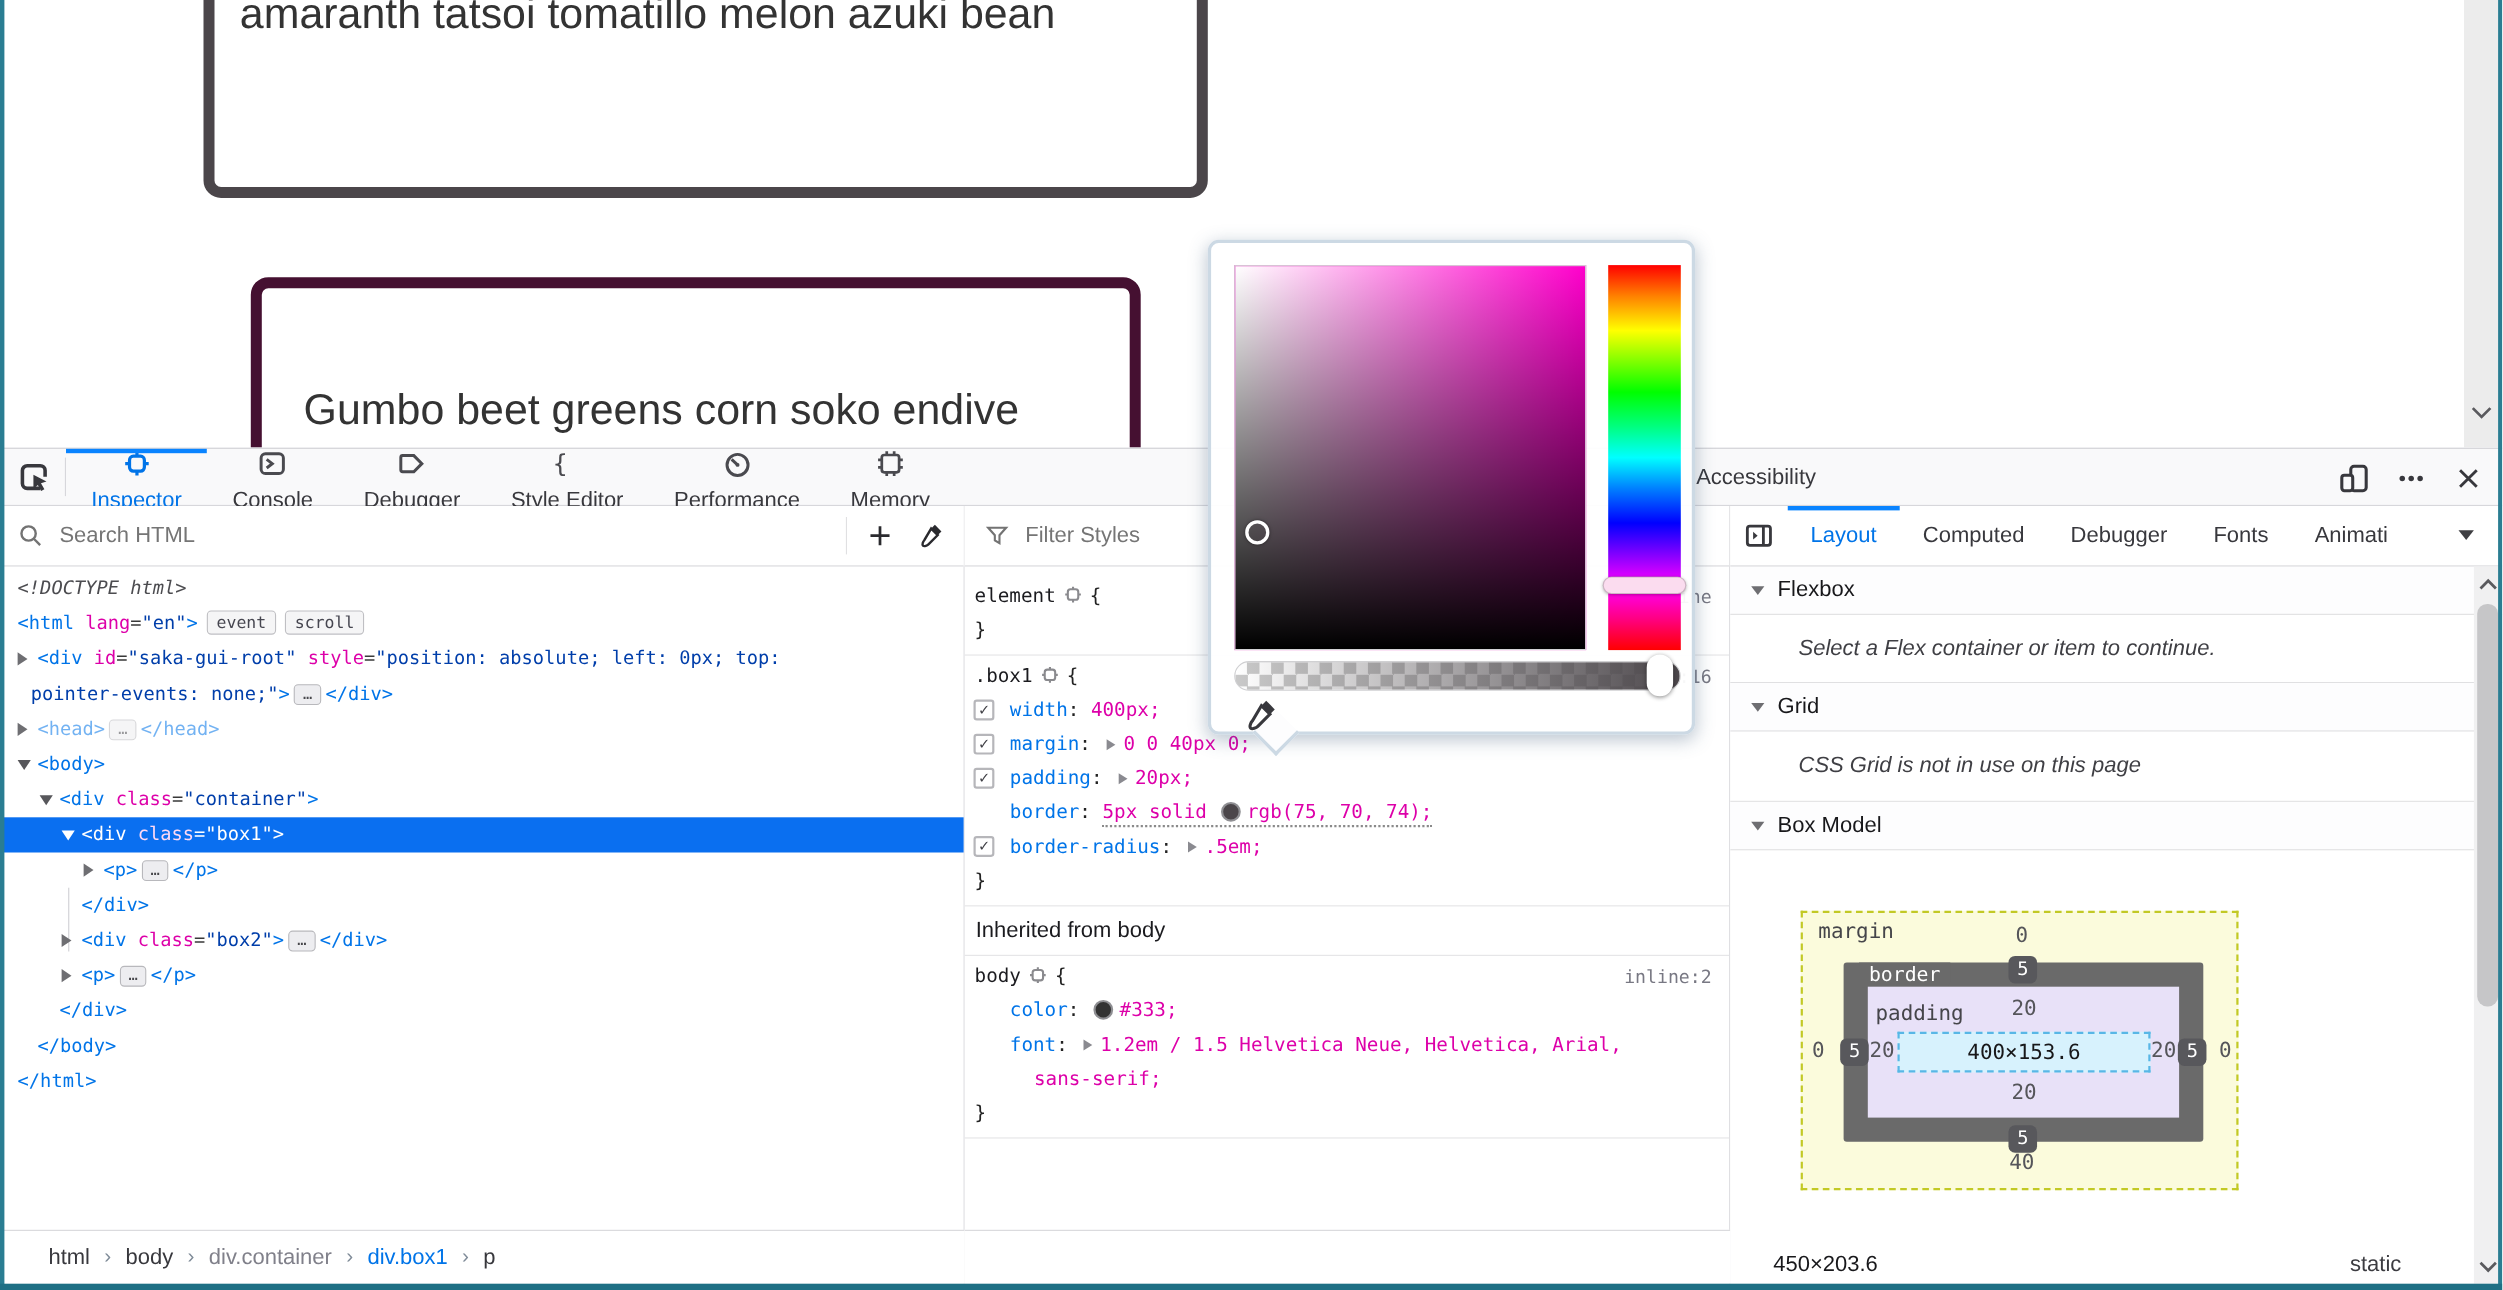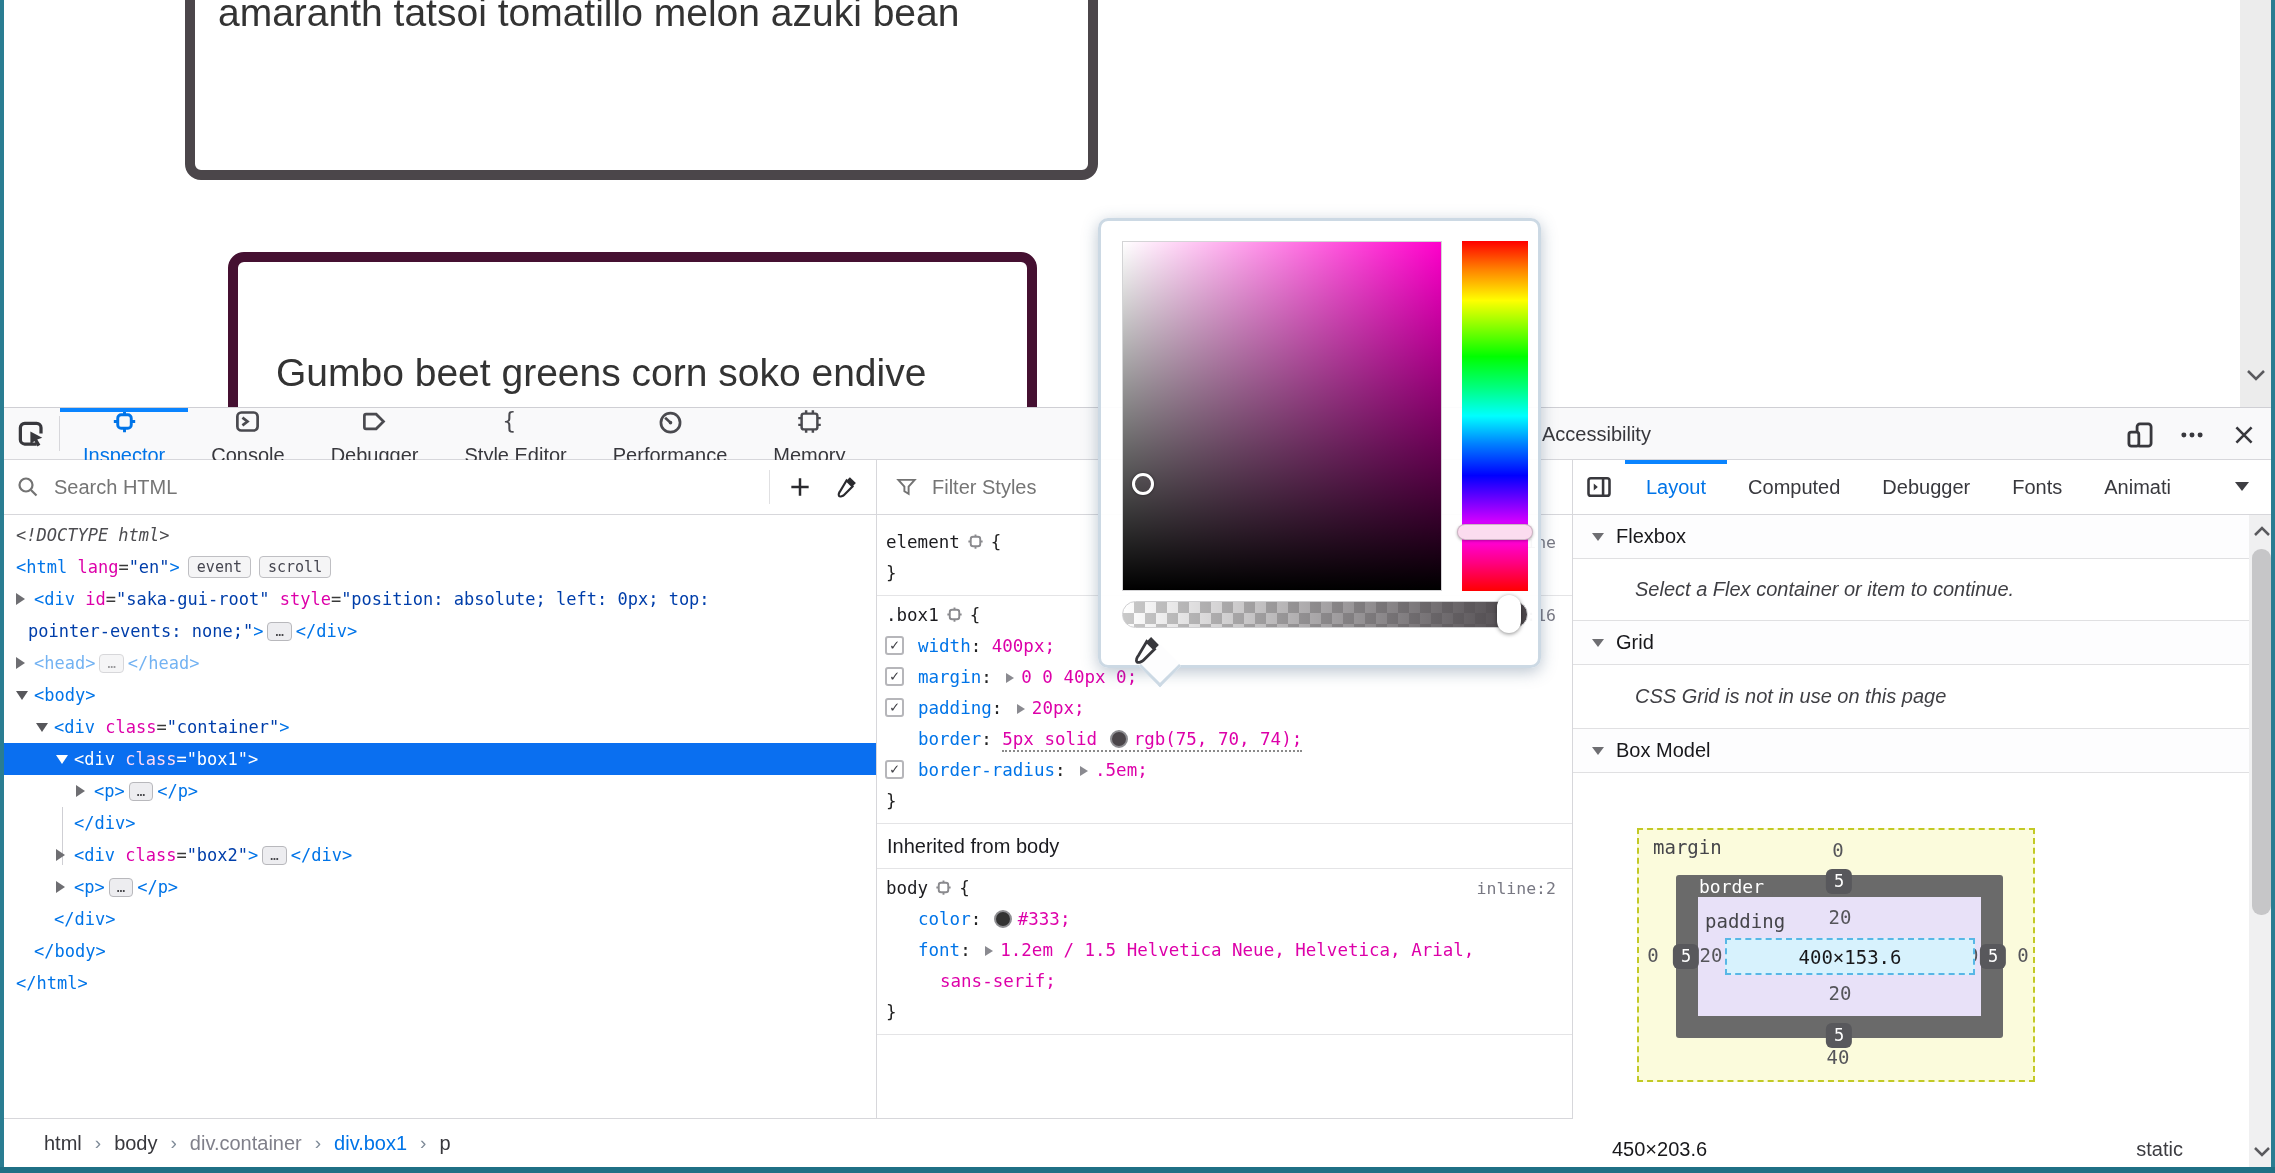--- a/index.html
+++ b/index.html
@@ -116,21 +116,21 @@
       padding-left:62px;font-size:20px;font-style:italic;color:#3f3f44;}
   #flex-msg{height:62px;}
   #grid-msg{height:64px;}
 
   
   #bm-area{position:relative;height:396px;font-family:"DejaVu Sans Mono",monospace;}
   #bm-margin{position:absolute;left:64px;top:55px;width:398px;height:254px;background:#fbfbdc;
       border:2px dashed #c2c925;box-sizing:border-box;}
   #bm-border{position:absolute;left:37px;top:45px;width:327px;height:163px;background:#6a6a6a;border-radius:3px;}
   #bm-padding{position:absolute;left:22px;top:22px;width:283px;height:119px;background:#e8e1f8;}
-  #bm-content{position:absolute;left:27px;top:41px;width:250px;height:37px;background:#d7f2fd;
+  #bm-content{position:absolute;left:27px;top:41px;width:230px;height:37px;background:#d7f2fd;
       border:2px dashed #58b7e6;box-sizing:border-box;display:flex;align-items:center;justify-content:center;
       font-size:19px;color:#18181a;}
   .bm-label{position:absolute;font-size:19px;color:#45454a;}
   #bm-lbl-border{background:#6a6a6a;color:#fff;padding:1px 9px;border-radius:0 0 6px 6px;font-size:18px;}
   .bm-num{position:absolute;font-size:19px;color:#55555a;transform:translate(-50%,0);}
   .bm-chip{position:absolute;background:#58585c;color:#fff;font-size:17px;line-height:25px;
       padding:0 8px;border-radius:6px;transform:translate(-50%,0);}
   #bm-footer{position:absolute;left:0;bottom:6px;width:100%;display:flex;align-items:center;box-sizing:border-box;
       padding:0 92px 0 39px;font-size:20px;color:#18181b;}
   #bm-footer .sp{flex:1;}

